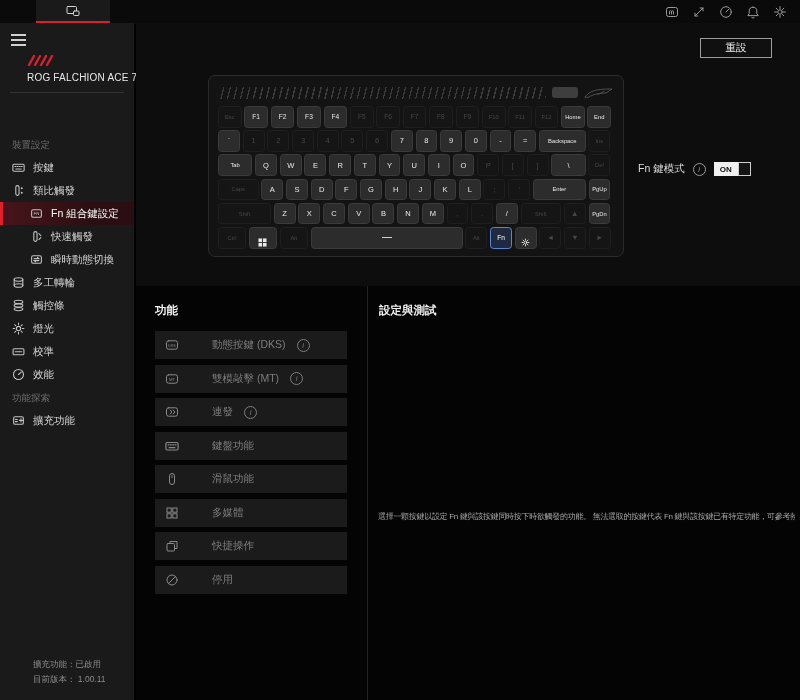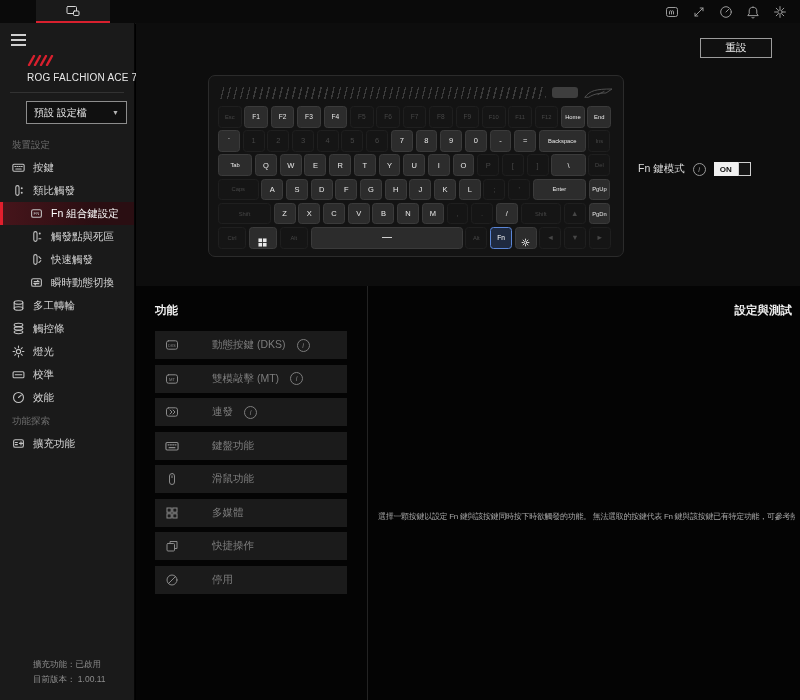--- a/index.html
+++ b/index.html
@@ -69,21 +69,21 @@
   .bottom{position:absolute;left:0;top:263px;right:0;height:414px;background:#040404;display:flex;}
   .fn-panel{width:231px;box-sizing:border-box;padding:17px 0 0 19px;}
   .panel-title{margin:0;font-size:11.5px;color:#f0f0f0;font-weight:bold;}
   #fn-buttons{margin-top:13px;}
   .fnbtn{width:192px;height:28px;background:#1b1b1b;display:flex;align-items:center;gap:9px;
          padding:0 10px;box-sizing:border-box;color:#7d7d7d;font-size:10.5px;cursor:pointer;}
   .fnbtn + .fnbtn{margin-top:5.5px;}
   .fnbtn .fi{width:14px;height:14px;flex:0 0 14px;color:#8a8a8a;}
   .fnbtn .info{margin-left:2px;border-color:#7d7d7d;color:#7d7d7d;}
   .fnbtn .fl{white-space:nowrap;margin-left:24px;}
-  .test-panel{flex:1;border-left:1px solid #232323;position:relative;padding:17px 8px 0 11px;box-sizing:border-box;text-align:right;}
+  .test-panel{flex:1;border-left:1px solid #232323;position:relative;padding:17px 8px 0 11px;box-sizing:border-box;}
   .test-desc{position:absolute;left:10px;right:5px;top:217px;font-size:8px;letter-spacing:-.3px;color:#a8a8a8;white-space:nowrap;overflow:hidden;}
 </style>
 </head>
 <body>
 
 <div id="app">
 
   <div class="titlebar">
     <div class="tab">
       <span style="width:16px;height:16px;"><svg width="100%" height="100%" viewBox="0 0 16 16" fill="none" stroke="currentColor" stroke-width="1" stroke-linecap="round">
@@ -123,24 +123,20 @@
     <div class="rog-slashes" style="width:34px;height:11px;"><svg width="100%" height="100%" viewBox="0 0 34 11" fill="none" stroke="currentColor" stroke-width="1" stroke-linecap="round">
           <g stroke-width="2.4">
             <path d="M2 10L7 1"></path>
             <path d="M8 10L13 1"></path>
             <path d="M14 10L19 1"></path>
             <path d="M20 10L25 1"></path>
           </g>
         </svg></div>
     <div class="device-name">ROG FALCHION ACE 75 HE</div>
     <div class="sb-divider"></div>
-    <div class="profile">
-      <span class="pl">預設 設定檔</span>
-      <span class="caret">▼</span>
-    </div>
     <div class="sb-items" id="sidebar-items">
         <div class="si-header">裝置設定</div>
         <div class="si-item">
           <span class="si-ico"><svg width="100%" height="100%" viewBox="0 0 12 12" fill="none" stroke="currentColor" stroke-width="1" stroke-linecap="round">
               <rect x="0.8" y="3" width="10.4" height="6.4" rx="1"></rect>
               <path d="M2.6 5h.9 M4.6 5h.9 M6.6 5h.9 M8.6 5h.9 M3.5 7.4h5"></path>
             </svg></span>
           <span class="si-label">按鍵</span>
         </div>
         <div class="si-item">
@@ -150,28 +146,20 @@
               <circle cx="9" cy="8" r="0.9" fill="currentColor" stroke="none"></circle>
             </svg></span>
           <span class="si-label">類比觸發</span>
         </div>
         <div class="si-item sub selected">
           <span class="si-ico"><svg width="100%" height="100%" viewBox="0 0 12 12" fill="none" stroke="currentColor" stroke-width="1" stroke-linecap="round">
               <rect x="1.5" y="2.5" width="9" height="7" rx="1.5"></rect>
               <text x="6" y="7.7" font-size="4" text-anchor="middle" fill="currentColor" stroke="none" font-family="Liberation Sans,sans-serif">FN</text>
             </svg></span>
           <span class="si-label">Fn 組合鍵設定</span>
-        </div>
-        <div class="si-item sub">
-          <span class="si-ico"><svg width="100%" height="100%" viewBox="0 0 12 12" fill="none" stroke="currentColor" stroke-width="1" stroke-linecap="round">
-              <rect x="3.5" y="1.5" width="3" height="9" rx="1.5"></rect>
-              <circle cx="9" cy="3.2" r="0.9" fill="currentColor" stroke="none"></circle>
-              <path d="M8.2 8h1.8"></path>
-            </svg></span>
-          <span class="si-label">觸發點與死區</span>
         </div>
         <div class="si-item sub">
           <span class="si-ico"><svg width="100%" height="100%" viewBox="0 0 12 12" fill="none" stroke="currentColor" stroke-width="1" stroke-linecap="round">
               <rect x="3.5" y="1.5" width="3" height="9" rx="1.5"></rect>
               <path d="M8.2 3.4l1.8 1.8 M8.2 8.8L10 7"></path>
             </svg></span>
           <span class="si-label">快速觸發</span>
         </div>
         <div class="si-item sub">
           <span class="si-ico"><svg width="100%" height="100%" viewBox="0 0 12 12" fill="none" stroke="currentColor" stroke-width="1" stroke-linecap="round">

